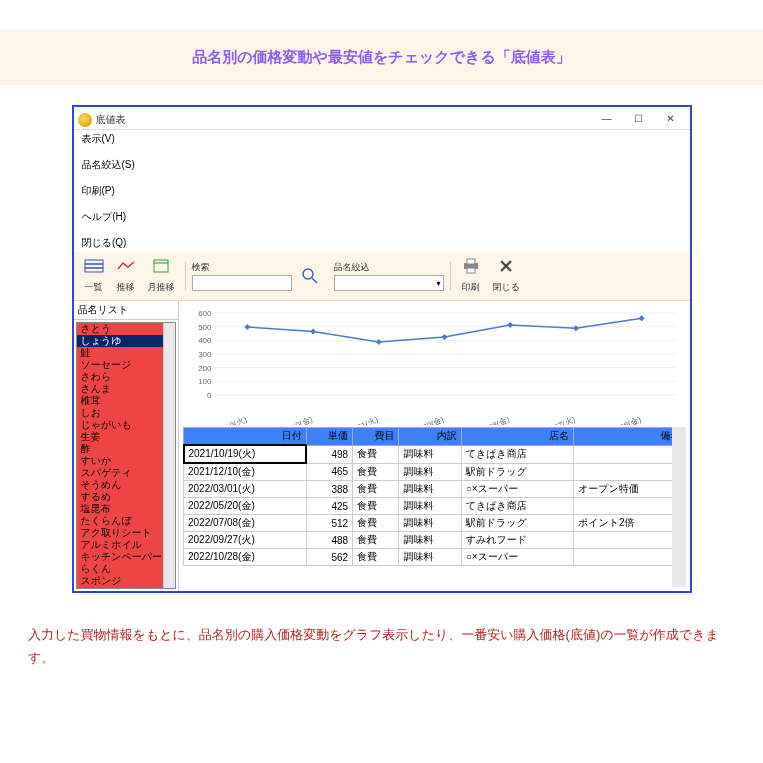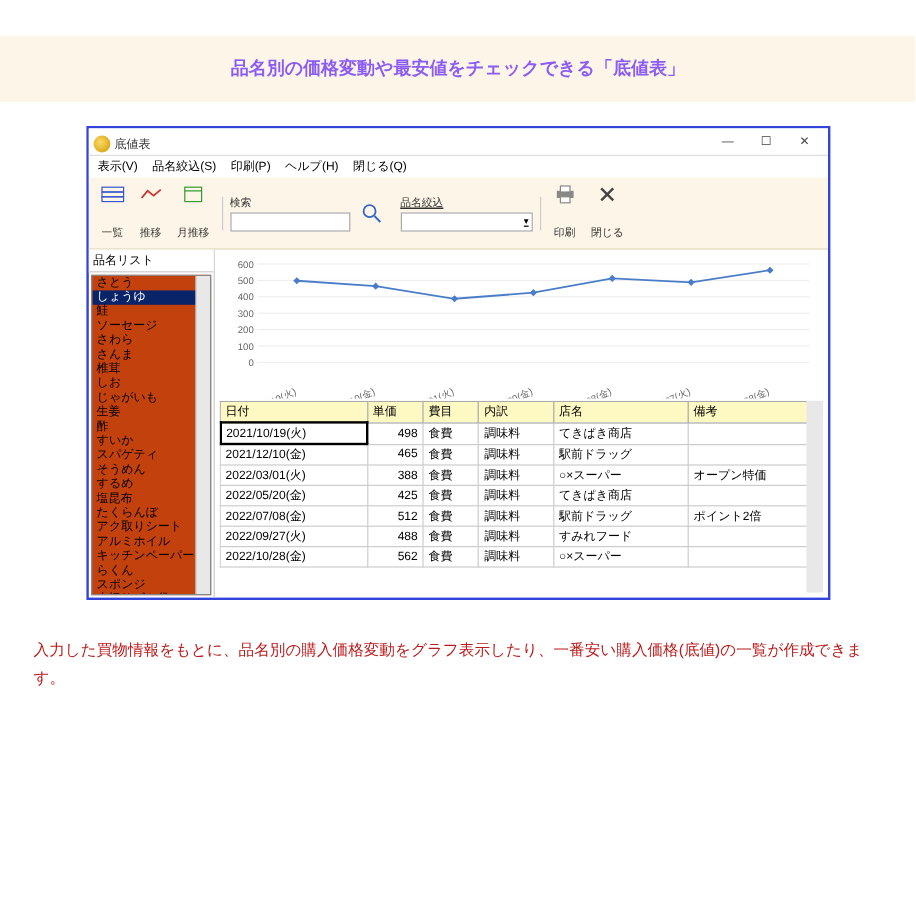--- a/index.html
+++ b/index.html
@@ -8,45 +8,45 @@
     .banner h2 { text-align: center; font-size: 15px; font-weight: bold; color: #8b5cf6; }
     .window-wrap { display: flex; justify-content: center; padding: 10px 0; }
     .window { width: 620px; border: 2px solid #3344dd; background: #fff; font-size: 10px; }
     .titlebar { display: flex; align-items: flex-end; justify-content: space-between; background: #fff; border-bottom: 1px solid #ddd; padding: 2px 4px; }
     .titlebar-left { display: flex; align-items: center; gap: 4px; }
     .titlebar-icon { width: 14px; height: 14px; background: radial-gradient(circle at 40% 40%, #ffd966, #cc9900); border-radius: 50%; }
     .titlebar-title { font-size: 10px; color: #333; }
     .titlebar-controls { display: flex; gap: 2px; }
     .tc-btn { width: 30px; height: 18px; display: flex; align-items: center; justify-content: center; font-size: 10px; color: #444; }
     .tc-btn.close { color: #444; }
-    .menubar { display: flex; gap: 12px; padding: 2px 8px; background: #fff; font-size: 10px; }
+    .menubar { display: flex; gap: 12px; padding: 2px 8px; background: #fff; font-size: 10px; flex-direction: column; }
     .menubar-item { cursor: default; }
     .toolbar { display: flex; align-items: center; gap: 4px; padding: 4px 6px; background: #fdf6e8; border-bottom: 1px solid #e0d8b8; }
     .tb-btn { display: flex; flex-direction: column; align-items: center; gap: 1px; padding: 2px 4px; cursor: default; }
     .tb-icon { width: 20px; height: 16px; display: flex; align-items: center; justify-content: center; }
-    .tb-label { font-size: 9px; color: #333; margin-top: 17px; }
+    .tb-label { font-size: 9px; color: #333; margin-top: 6px; }
     .tb-sep { width: 1px; height: 28px; background: #ccc; margin: 0 2px; }
     .tb-field { display: flex; flex-direction: column; gap: 1px; }
     .tb-field-label { font-size: 9px; color: #333; }
     .tb-input { border: 1px solid #aaa; height: 16px; width: 100px; font-size: 10px; padding: 0 2px; }
     .tb-dropdown { border: 1px solid #aaa; height: 16px; width: 110px; display: flex; align-items: center; justify-content: flex-end; padding: 0 2px; background: #fff; }
     .content { display: flex; height: 290px; }
     .sidebar { width: 105px; display: flex; flex-direction: column; border-right: 1px solid #ccc; }
     .sidebar-header { font-size: 10px; padding: 2px 4px; background: #fff; border-bottom: 1px solid #ccc; }
-    .sidebar-list { flex: 1; overflow: hidden; background: #c2410c; border: 1px solid #888; margin: 2px; font-size: 10px; position: relative; }
+    .sidebar-list { flex: 1; overflow: hidden; background: #ef4444; border: 1px solid #888; margin: 2px; font-size: 10px; position: relative; }
     .sidebar-item { padding: 0 4px; line-height: 12px; white-space: nowrap; cursor: default; }
     .sidebar-item.selected { background: #0a246a; color: #fff; }
     .sidebar-scroll { position: absolute; right: 0; top: 0; bottom: 0; width: 12px; background: #e8e8e8; border-left: 1px solid #ccc; }
     .main { flex: 1; display: flex; flex-direction: column; padding: 4px; }
     .chart-area { height: 120px; position: relative; border: none; }
     .chart-svg { width: 100%; height: 100%; }
     .axis-text { font-size: 8px; fill: #666; }
     .table-area { flex: 1; overflow: hidden; margin-top: 2px; }
     table { border-collapse: collapse; width: 100%; font-size: 10px; }
-    th { background: #fef9c3; border: 1px solid #aaa; padding: 1px 4px; font-weight: normal; text-align: left; }
+    th { background: #3b82f6; border: 1px solid #aaa; padding: 1px 4px; font-weight: normal; text-align: right; }
     td { border: 1px solid #ccc; padding: 1px 4px; background: #fff; white-space: nowrap; }
     td.num { text-align: right; }
     .td-date-hl { border: 2px solid #000; }
     .desc { font-size: 13px; line-height: 1.8; color: #b91c1c; padding: 20px 28px; }
     .scroll-v { position: absolute; right: 0; top: 0; bottom: 0; width: 14px; background: #e8e8e8; }
   </style>
 </head>
 <body>
 
 <div class="banner">
@@ -110,21 +110,21 @@
         <input class="tb-input" value="" style="">
       </div>
       <div class="tb-btn">
         <span class="tb-icon">
           <svg width="18" height="18" viewBox="0 0 18 18">
               <circle cx="7" cy="7" r="5" fill="none" stroke="#3366cc" stroke-width="1.5"></circle>
               <line x1="11" y1="11" x2="16" y2="16" stroke="#3366cc" stroke-width="1.5"></line>
             </svg>
         </span>
       </div>
-      <div class="tb-field" style="margin-left:6px;text-decoration:underline;">
+      <div class="tb-field" style="margin-left:6px;">
         <span class="tb-field-label">品名絞込</span>
         <div class="tb-dropdown">
           <span style="font-size:8px;">▾</span>
         </div>
       </div>
       <div class="tb-sep"></div>
       <div class="tb-btn">
         <span class="tb-icon">
           <svg width="18" height="16" viewBox="0 0 18 16">
               <rect x="2" y="5" width="14" height="6" fill="#888"></rect>

